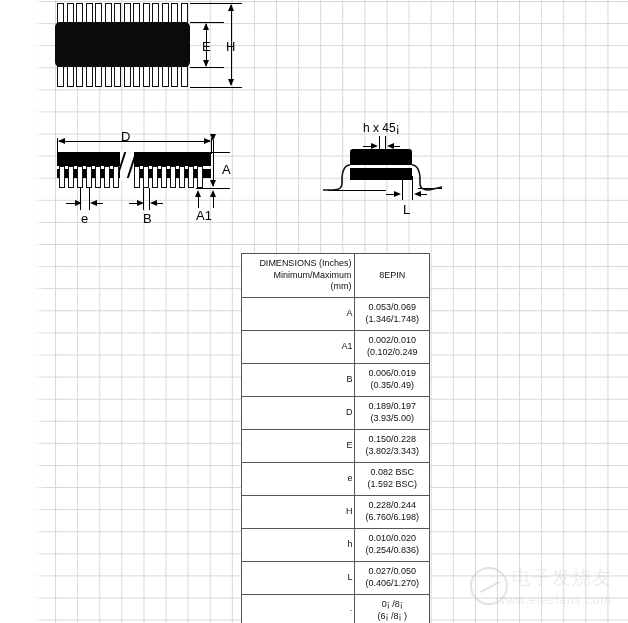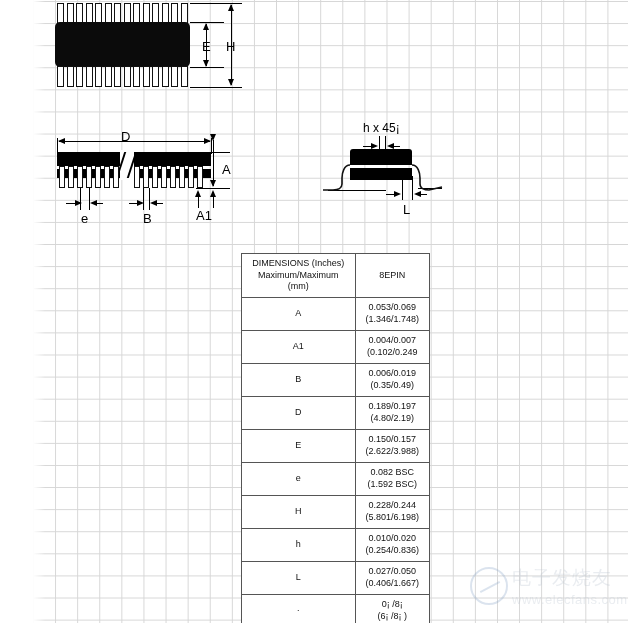--- a/index.html
+++ b/index.html
@@ -102,21 +102,21 @@
     color: #111111;
   }
   #dim-table td, #dim-table th {
     border: 1px solid #555555;
     text-align: center;
     vertical-align: middle;
     font-weight: normal;
     padding: 3px 2px;
     line-height: 1.28;
   }
-  #dim-table .c-sym { width: 116px; }
+  #dim-table .c-sym { width: 116px; text-align: right; }
   #dim-table .c-val { width: 73px; }
   #dim-table thead td { padding: 4px 3px; }
   #dim-table tbody td { height: 26px; }
   .val-in { display: block; }
   .val-mm { display: block; }
 
   
   #watermark {
     position: absolute;
     right: 8px;
@@ -147,21 +147,21 @@
     position: absolute;
     left: 42px; top: 6px;
     font-family: "DejaVu Sans", sans-serif;
     font-size: 19px;
     color: #b9c3cf;
     letter-spacing: 1px;
     white-space: nowrap;
   }
   #wm-url {
     position: absolute;
-    left: 42px; top: 33px;
+    left: 26px; top: 33px;
     font-family: "Liberation Sans", sans-serif;
     font-size: 13px;
     color: #b9c3cf;
     letter-spacing: 0.5px;
     white-space: nowrap;
   }
 </style>
 </head>
 <body>
 
@@ -314,88 +314,88 @@
     <div class="arrow-right" style="left:394px; top:191px;"></div>
     <div class="arrow-left" style="left:414px; top:191px;"></div>
     <span class="lbl" style="left:403px; top:203px;">L</span>
   </div>
 
   <table id="dim-table">
     <thead>
       <tr>
         <td class="c-sym">
           <span>DIMENSIONS (Inches)</span><br>
-          <span>Maximum/Maximum</span><br>
+          <span>Minimum/Maximum</span><br>
           <span>(mm)</span>
         </td>
         <td class="c-val">8EPIN</td>
       </tr>
     </thead>
     <tbody id="dim-table-body">
         <tr>
           <td class="c-sym">A</td>
           <td class="c-val">
             <span class="val-in">0.053/0.069</span>
             <span class="val-mm">(1.346/1.748)</span>
           </td>
         </tr>
         <tr>
           <td class="c-sym">A1</td>
           <td class="c-val">
-            <span class="val-in">0.004/0.007</span>
+            <span class="val-in">0.002/0.010</span>
             <span class="val-mm">(0.102/0.249</span>
           </td>
         </tr>
         <tr>
           <td class="c-sym">B</td>
           <td class="c-val">
             <span class="val-in">0.006/0.019</span>
             <span class="val-mm">(0.35/0.49)</span>
           </td>
         </tr>
         <tr>
           <td class="c-sym">D</td>
           <td class="c-val">
             <span class="val-in">0.189/0.197</span>
-            <span class="val-mm">(4.80/2.19)</span>
+            <span class="val-mm">(3.93/5.00)</span>
           </td>
         </tr>
         <tr>
           <td class="c-sym">E</td>
           <td class="c-val">
-            <span class="val-in">0.150/0.157</span>
-            <span class="val-mm">(2.622/3.988)</span>
+            <span class="val-in">0.150/0.228</span>
+            <span class="val-mm">(3.802/3.343)</span>
           </td>
         </tr>
         <tr>
           <td class="c-sym">e</td>
           <td class="c-val">
             <span class="val-in">0.082 BSC</span>
             <span class="val-mm">(1.592 BSC)</span>
           </td>
         </tr>
         <tr>
           <td class="c-sym">H</td>
           <td class="c-val">
             <span class="val-in">0.228/0.244</span>
-            <span class="val-mm">(5.801/6.198)</span>
+            <span class="val-mm">(6.760/6.198)</span>
           </td>
         </tr>
         <tr>
           <td class="c-sym">h</td>
           <td class="c-val">
             <span class="val-in">0.010/0.020</span>
             <span class="val-mm">(0.254/0.836)</span>
           </td>
         </tr>
         <tr>
           <td class="c-sym">L</td>
           <td class="c-val">
             <span class="val-in">0.027/0.050</span>
-            <span class="val-mm">(0.406/1.667)</span>
+            <span class="val-mm">(0.406/1.270)</span>
           </td>
         </tr>
         <tr>
           <td class="c-sym">·</td>
           <td class="c-val">
             <span class="val-in">0¡ /8¡</span>
             <span class="val-mm">(6¡ /8¡ )</span>
           </td>
         </tr>
       </tbody>

